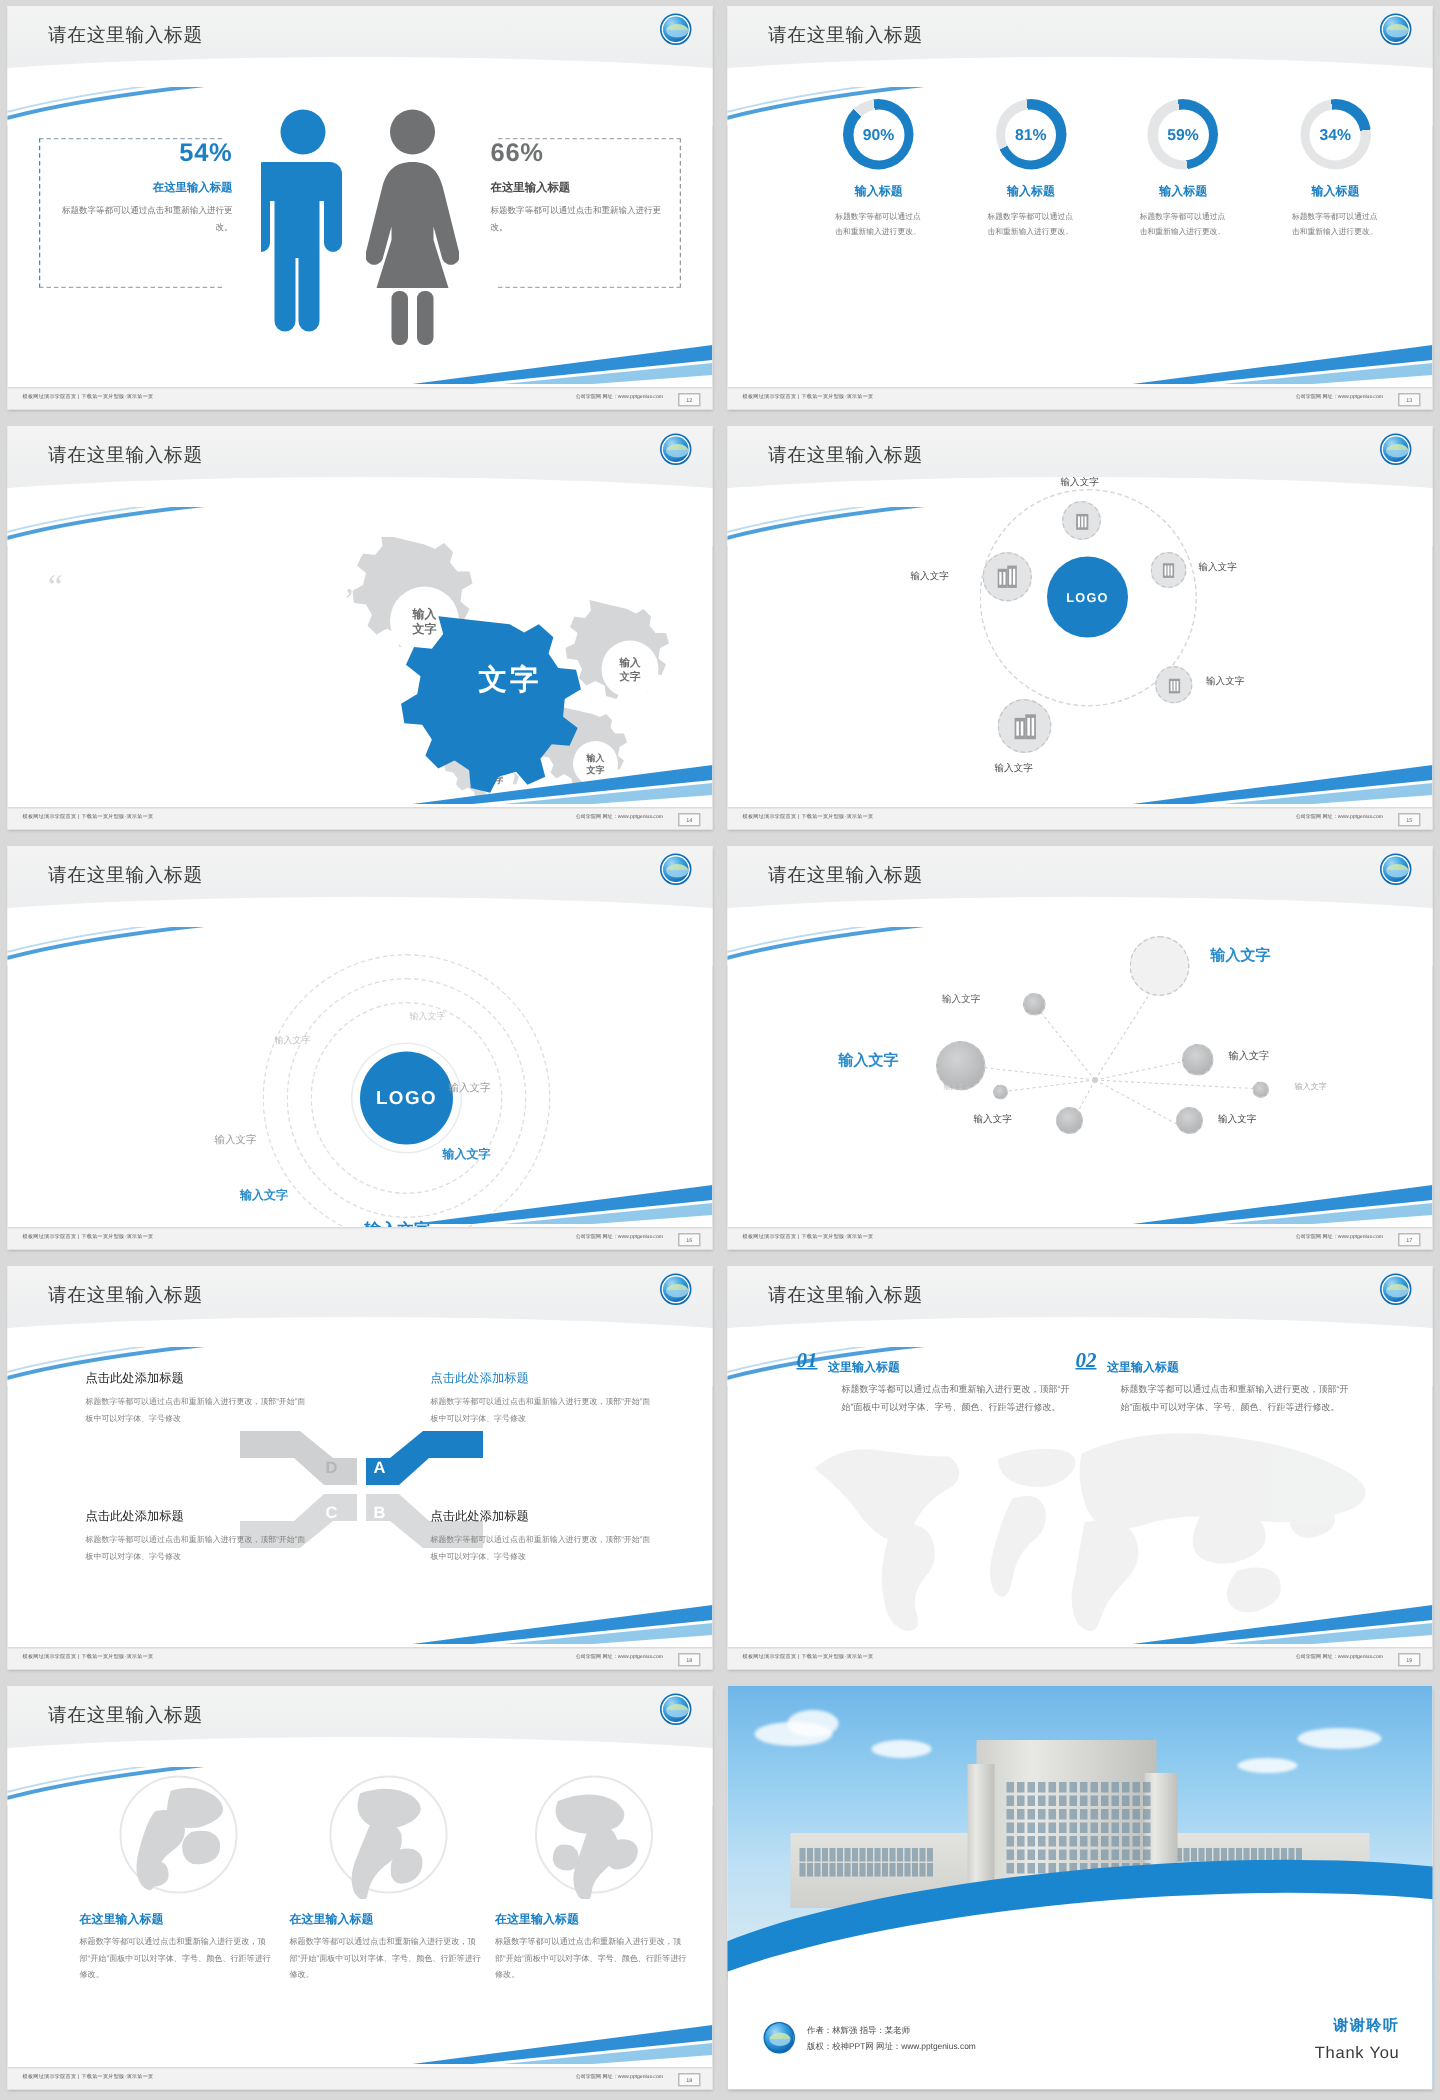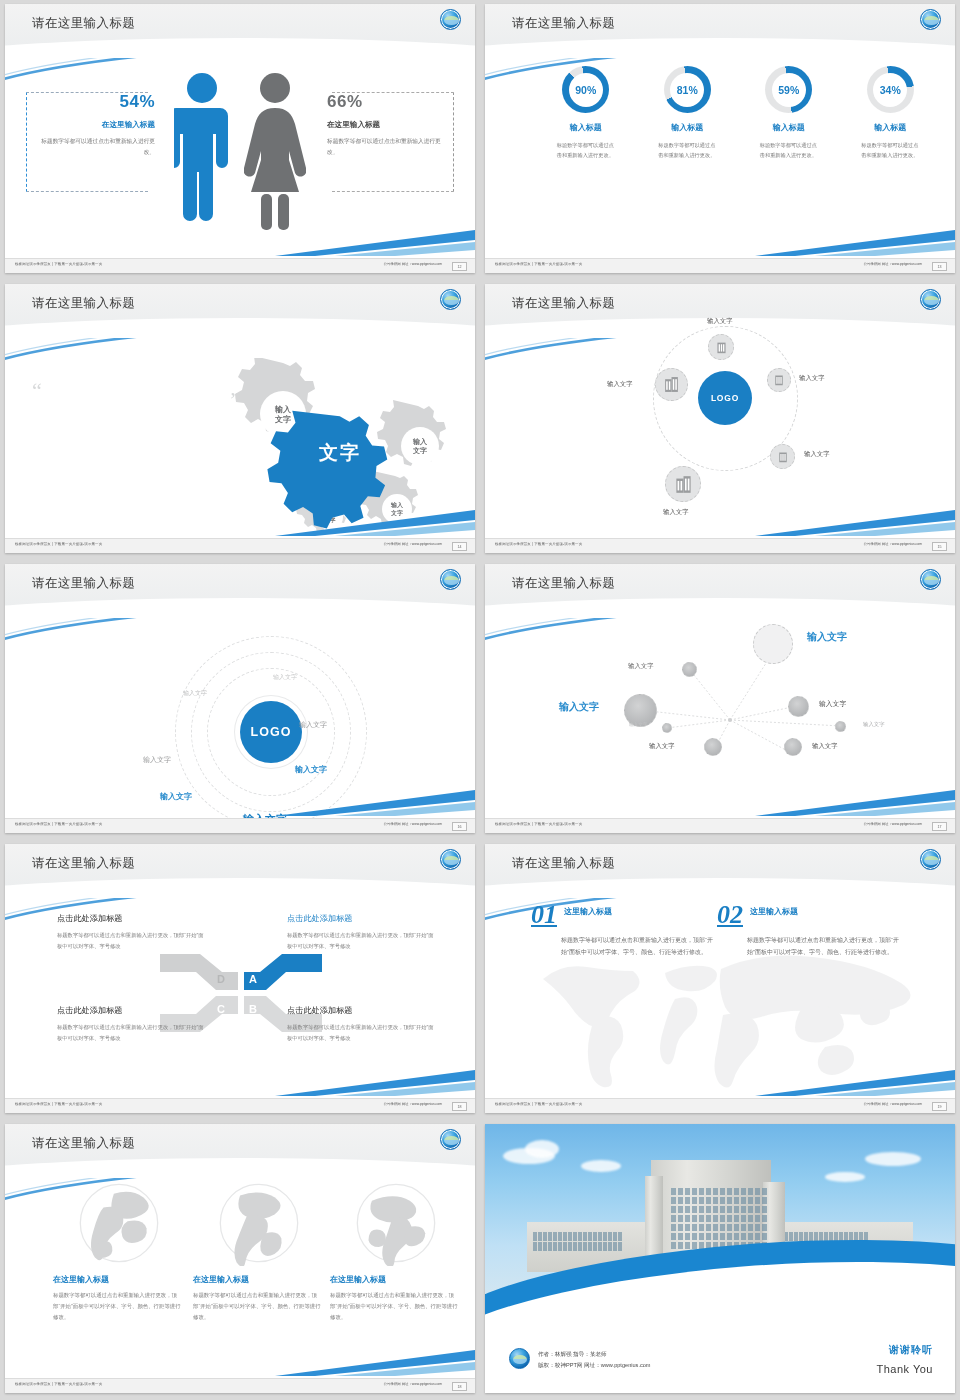--- a/index.html
+++ b/index.html
@@ -134,21 +134,21 @@
   .netnode.empty{ background:#f1f1f2; }
   .netlab{ position:absolute; white-space:nowrap; }
 
   
   .s7-block{ position:absolute; width:148px; }
   .s7-ttl{ font-size:8.2px; font-weight:normal; margin-bottom:6px; }
   .s7-txt{ font-size:5.3px; color:#808080; line-height:2.0; }
   .arrow-letter{ position:absolute; font-size:11px; font-weight:bold; font-family:"Liberation Sans",sans-serif; }
 
   
-  .num-big{ font-size:26px; font-weight:bold; font-style:italic; color:#1a7fc4; font-family:"Liberation Serif",serif;text-decoration:underline; }
+  .num-big{ font-size:14px; font-weight:bold; font-style:italic; color:#1a7fc4; font-family:"Liberation Serif",serif;text-decoration:underline; }
   .s8-col{ position:absolute; width:190px; }
   .s8-ttl{ font-size:8px; font-weight:bold; color:#1a7fc4; }
   .s8-txt{ font-size:6px; color:#6f6f6f; line-height:2.0; margin-top:4px; }
 
   
   .g-col{ position:absolute; width:132px; top:12px; }
   .g-ttl{ font-size:8px; font-weight:bold; color:#1a7fc4; margin-top:8px; }
   .g-txt{ font-size:5.4px; color:#7d7d7d; line-height:2.0; margin-top:5px; }
 
   

